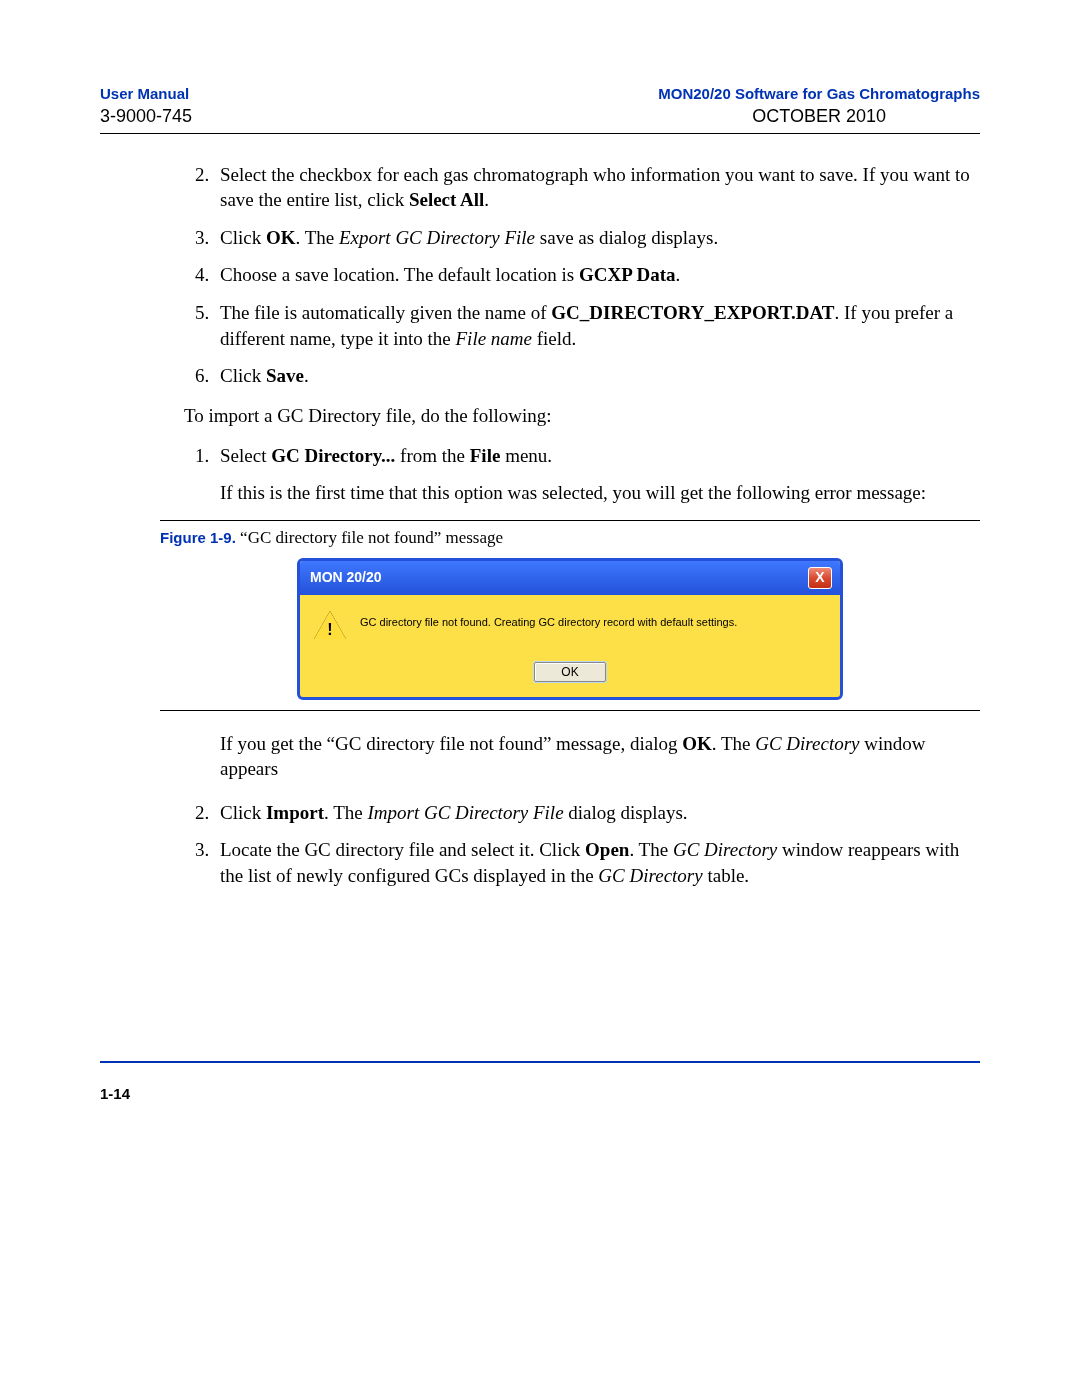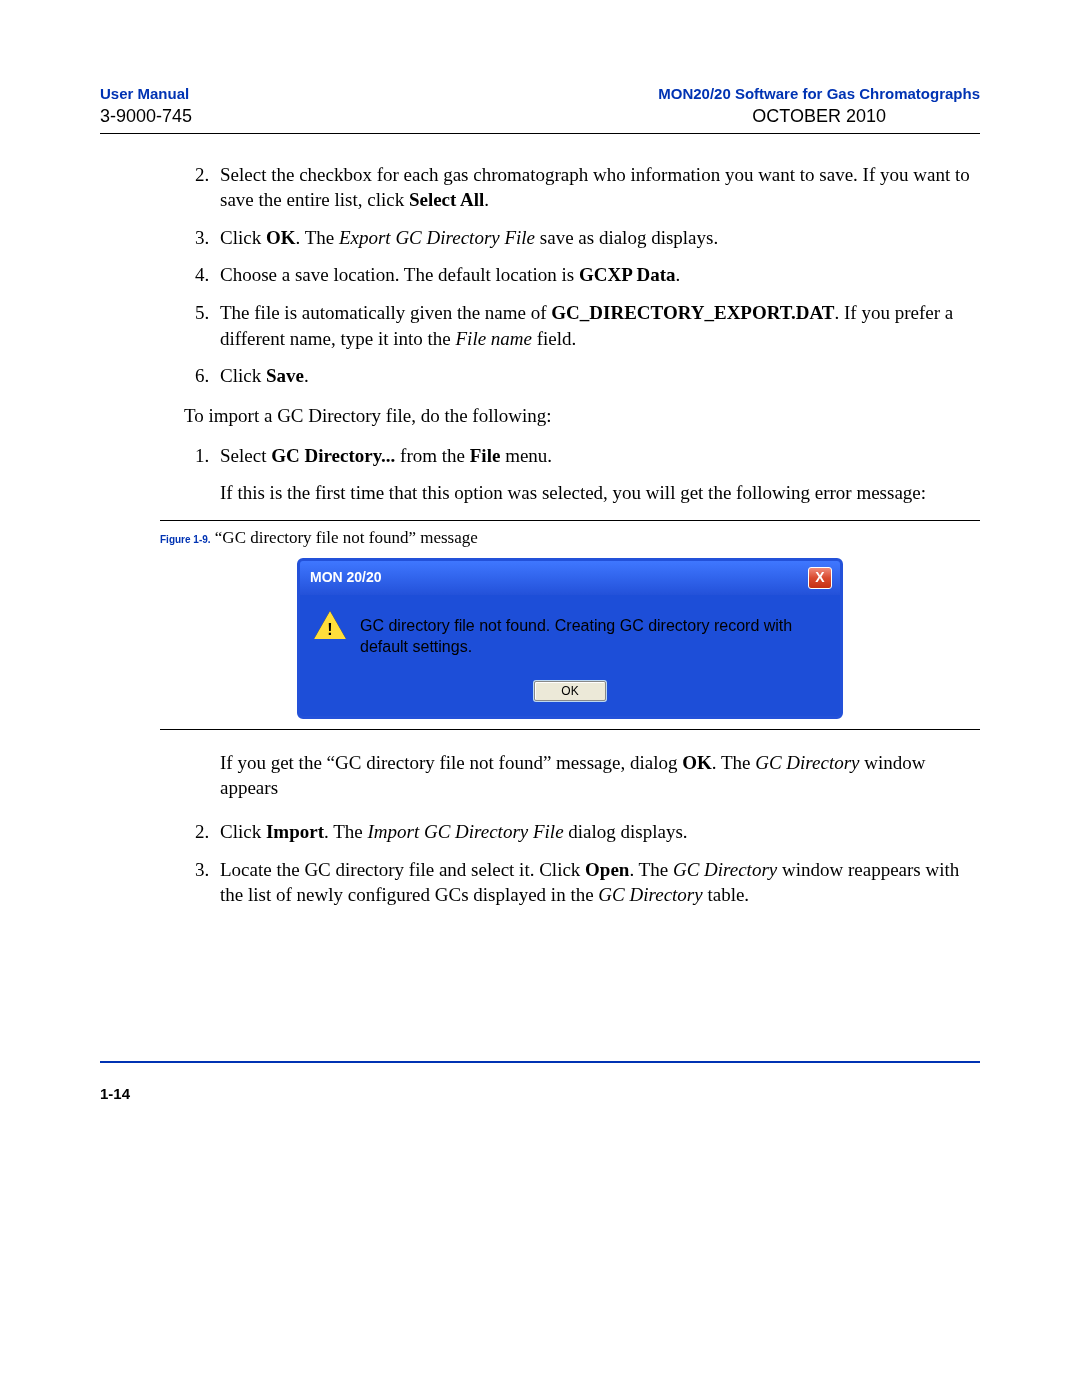--- a/index.html
+++ b/index.html
@@ -61,31 +61,31 @@
   .bold { font-weight: 700; }
   .ital { font-style: italic; }
   .para { margin: 14px 0 14px 24px; }
   .sub-para { margin: 12px 0 0 0; }
 
   .fig-rule { border: none; border-top: 1px solid #000; margin: 14px 0 6px 0; }
   .fig-caption {
     font-size: 17px;
     margin: 2px 0 8px 0;
   }
-  .fig-caption .lbl { color: #0033b3; font-weight: 700; font-family: "Segoe UI", Arial, sans-serif; font-size: 10px; }
+  .fig-caption .lbl { color: #0033b3; font-weight: 700; font-family: "Segoe UI", Arial, sans-serif; font-size: 15px; }
   .fig-caption .txt { color: #000; }
   .fig-wrap { display: flex; justify-content: center; margin-bottom: 6px; }
   .fig-rule2 { border: none; border-top: 1px solid #000; margin: 10px 0 26px 0; }
 
   
   .dlg {
     width: 540px;
     border: 3px solid #2351d9;
     border-radius: 6px;
-    background: #1d4ed8;
+    background: #fde047;
     box-shadow: 0 0 0 rgba(0,0,0,0);
     font-family: Tahoma, Arial, sans-serif;
   }
   .dlg-title {
     background: linear-gradient(to bottom, #3f77ff 0%, #2351d9 100%);
     color: #fff;
     font-weight: 700;
     font-size: 14px;
     padding: 6px 8px 6px 10px;
     display: flex;
@@ -128,21 +128,21 @@
     position: absolute;
     left: -3px; top: 8px;
     width: 6px;
     text-align: center;
     color: #000;
     font-weight: 900;
     font-size: 16px;
     font-family: Arial, sans-serif;
   }
   .dlg-msg {
-    font-size: 16px;
+    font-size: 11px;
     color: #000;
     padding-top: 4px;
   }
   .dlg-btnrow { text-align: center; margin-top: 18px; }
   .dlg-ok {
     font-size: 12px;
     padding: 2px 26px;
     background: #ece9d8;
     border: 1px solid #888;
     border-radius: 2px;

